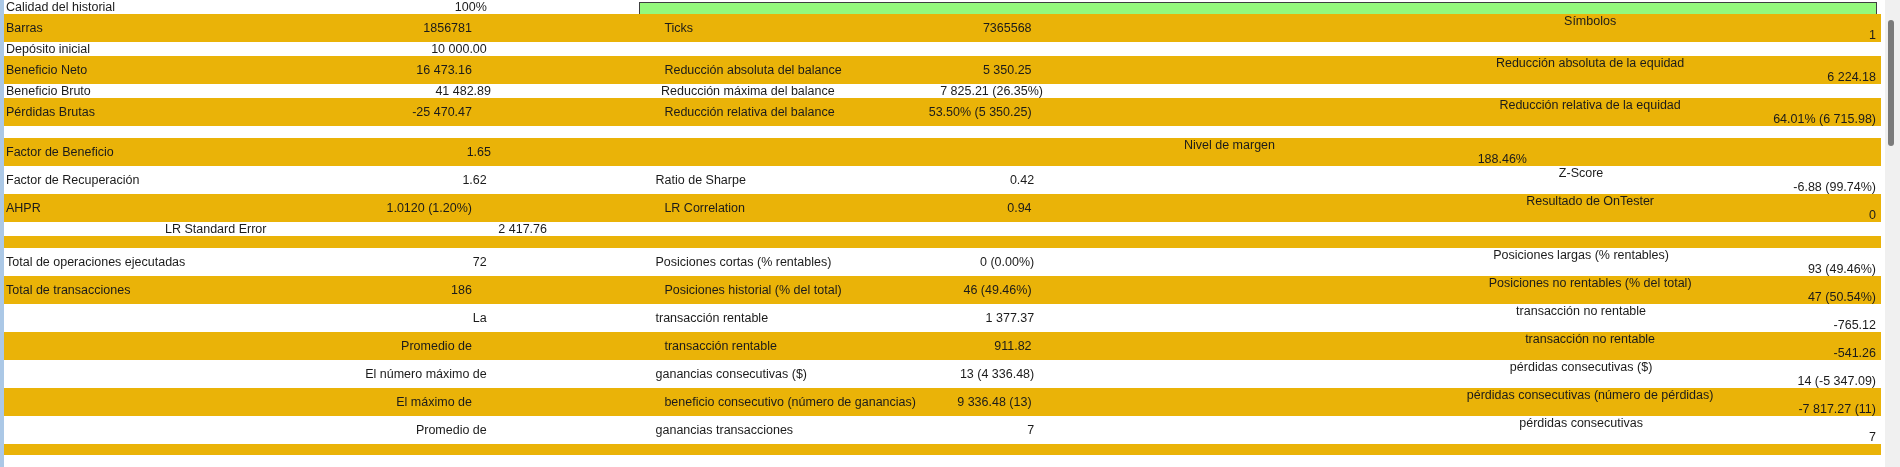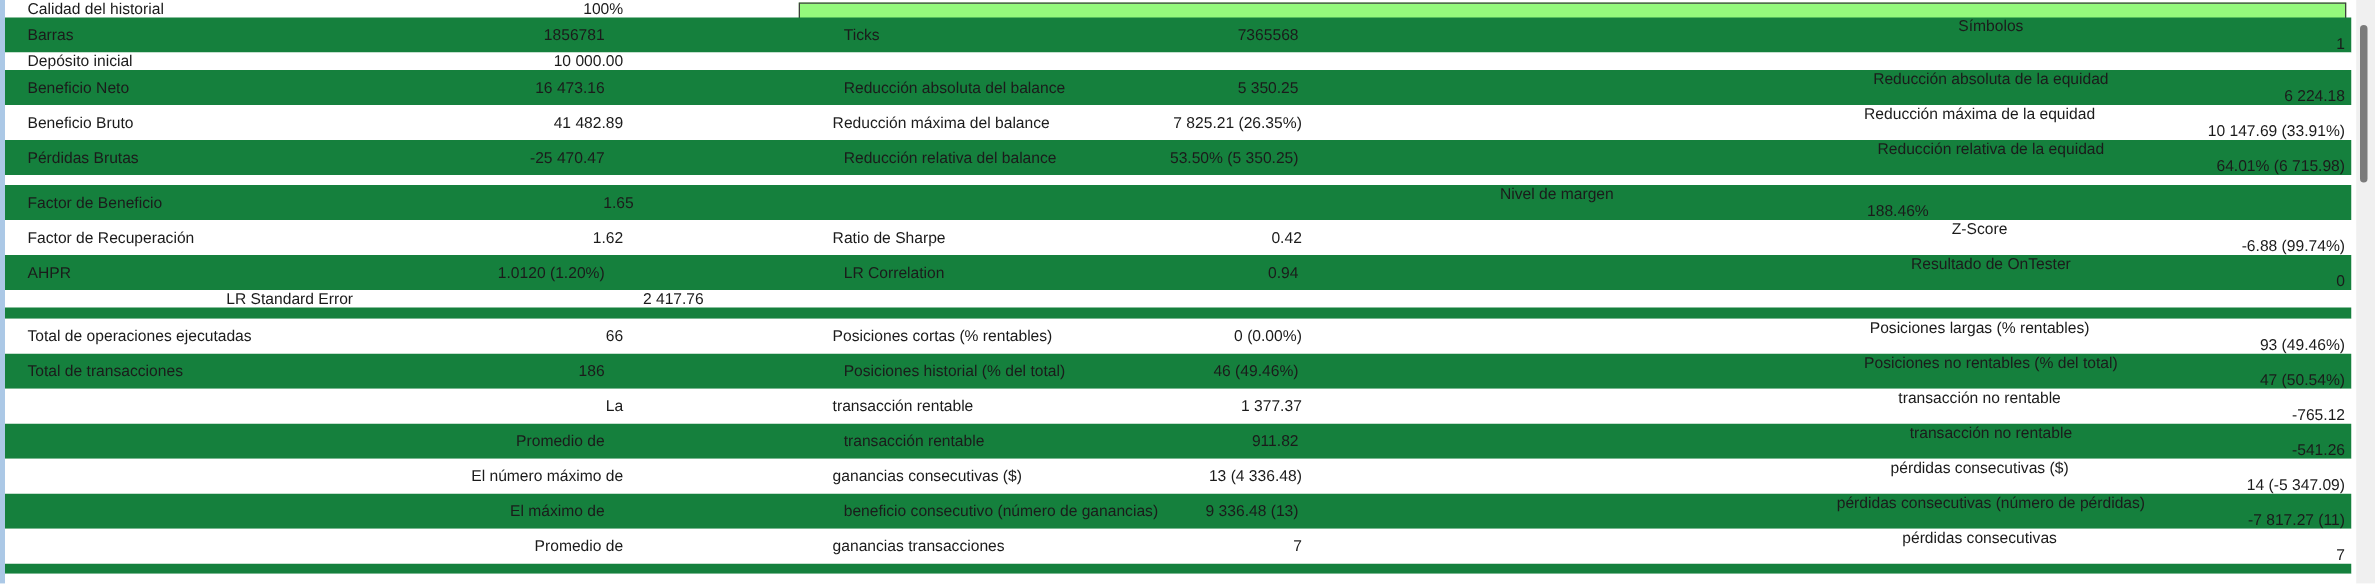--- a/index.html
+++ b/index.html
@@ -29,24 +29,24 @@
     left: 0; top: 0;
     width: 1881px; height: 467px;
     display: flex;
     flex-direction: column;
   }
   .row {
     position: relative;
     flex: 1 0 0;
     display: flex;
     align-items: flex-start;
-    padding-left: 16px;
+    padding-left: 0;
     background: #ffffff;
   }
-  .row.alt { background: #15803d; gap: 14px; }
+  .row.alt { background: #eab308; gap: 14px; }
   .grp {
     display: flex;
     justify-content: space-between;
     align-items: center;
     height: 100%;
     overflow: visible;
   }
   .g1 { width: 496px; }
   .sp1 { width: 145px; height: 100%; }
   .g2 { width: 387px; margin-left: 20px; }
@@ -162,24 +162,20 @@
     <div class="grp g1">
       <span class="lbl">Beneficio Bruto</span>
       <span class="val">41 482.89</span>
     </div>
     <div class="sp1"></div>
     <div class="grp g2">
       <span class="lbl">Reducción máxima del balance</span>
       <span class="val">7 825.21 (26.35%)</span>
     </div>
     <div class="sp2"></div>
-    <div class="grp g3">
-      <span class="lbl">Reducción máxima de la equidad</span>
-      <span class="val">10 147.69 (33.91%)</span>
-    </div>
   </div>
       <div class="row alt">
     <div class="grp g1">
       <span class="lbl">Pérdidas Brutas</span>
       <span class="val">-25 470.47</span>
     </div>
     <div class="sp1"></div>
     <div class="grp g2">
       <span class="lbl">Reducción relativa del balance</span>
       <span class="val">53.50% (5 350.25)</span>
@@ -274,21 +270,21 @@
     </div>
     <div class="sp2"></div>
     <div class="grp g3">
       <span class="lbl"></span>
       <span class="val"></span>
     </div>
   </div>
       <div class="row">
     <div class="grp g1">
       <span class="lbl">Total de operaciones ejecutadas</span>
-      <span class="val">66</span>
+      <span class="val">72</span>
     </div>
     <div class="sp1"></div>
     <div class="grp g2">
       <span class="lbl">Posiciones cortas (% rentables)</span>
       <span class="val">0 (0.00%)</span>
     </div>
     <div class="sp2"></div>
     <div class="grp g3">
       <span class="lbl">Posiciones largas (% rentables)</span>
       <span class="val">93 (49.46%)</span>

